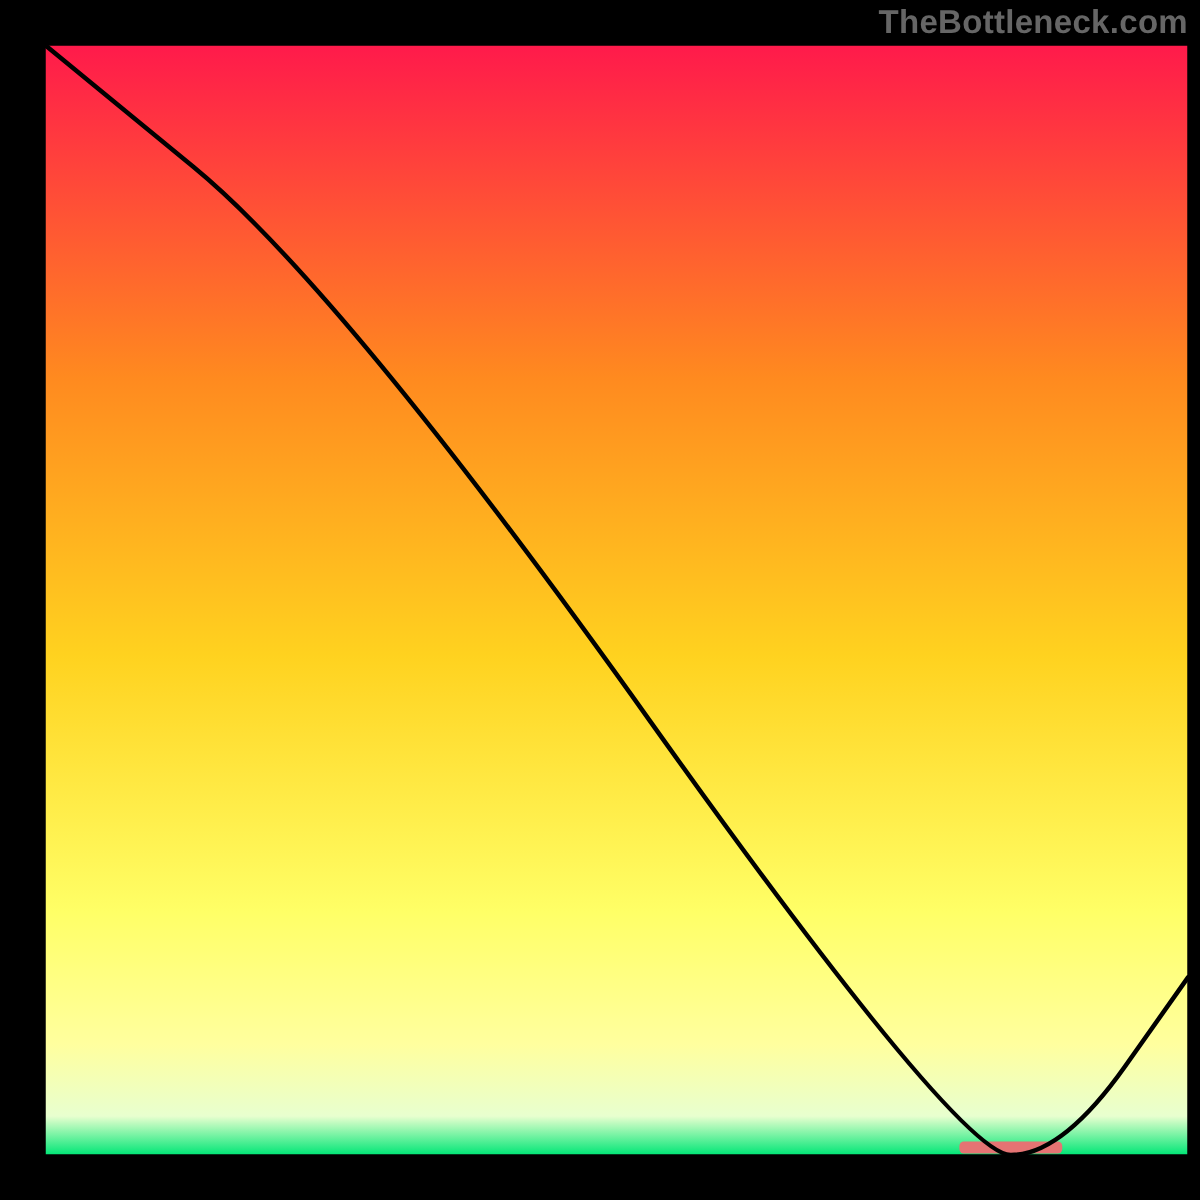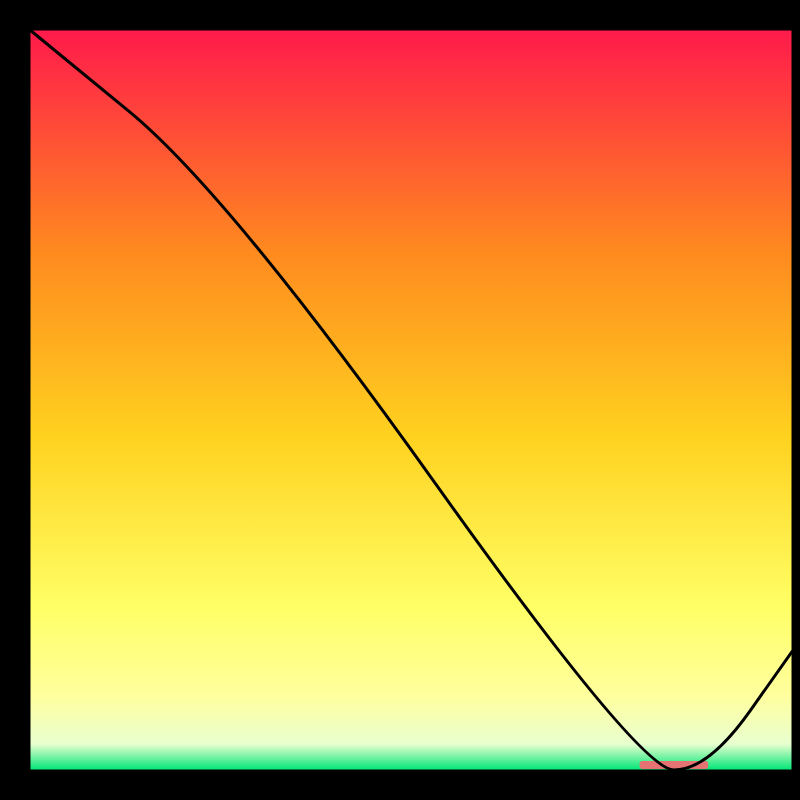--- a/index.html
+++ b/index.html
@@ -29,20 +29,21 @@
   svg {
     position: absolute;
     left: 0;
     top: 0;
   }
 </style>
 </head>
 <body>
 
 <div class="wrap">
+  <div class="watermark">TheBottleneck.com</div>
   <svg id="chart-svg" width="800" height="800">
       <defs>
         <linearGradient id="bg-grad" x1="0" y1="0" x2="0" y2="1">
           <stop offset="0%" stop-color="#ff1a4b"></stop>
           <stop offset="30%" stop-color="#ff8a1f"></stop>
           <stop offset="55.00000000000001%" stop-color="#ffd21f"></stop>
           <stop offset="78%" stop-color="#ffff66"></stop>
           <stop offset="90%" stop-color="#ffff9e"></stop>
           <stop offset="96.5%" stop-color="#e8ffcf"></stop>
           <stop offset="100%" stop-color="#00e676"></stop>

